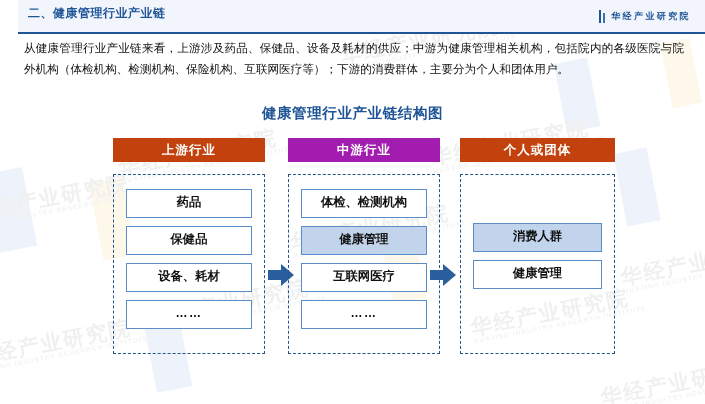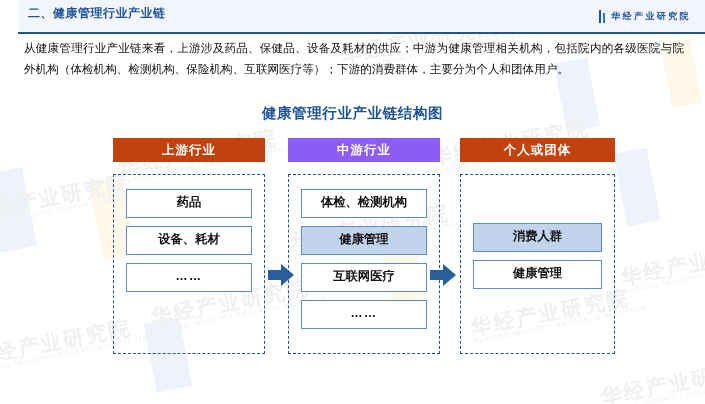--- a/index.html
+++ b/index.html
@@ -74,21 +74,21 @@
   .col{position:absolute;top:0;}
   .col-up{left:113px;width:152px;}
   .col-mid{left:288px;width:152px;}
   .col-down{left:460px;width:155px;}
 
   .col-head{
     height:24px;line-height:24px;text-align:center;
     background:#c2410c;color:#ffffff;
     font-size:12.5px;font-weight:700;letter-spacing:1px;
   }
-  .col-head-mid{background:#8b5cf6;}
+  .col-head-mid{background:#a21caf;}
   .col-body{
     margin-top:12px;height:180px;
     border:1.4px dashed #23568f;
     box-sizing:border-box;
     padding:14px 12px 0 12px;
   }
   .node{
     height:29px;line-height:25px;text-align:center;
     border:1.2px solid #5b8dc8;
     background:#ffffff;
@@ -184,20 +184,21 @@
 <div class="intro">从健康管理行业产业链来看，上游涉及药品、保健品、设备及耗材的供应；中游为健康管理相关机构，包括院内的各级医院与院外机构（体检机构、检测机构、保险机构、互联网医疗等）；下游的消费群体，主要分为个人和团体用户。</div>
 
 <div class="chart-title">健康管理行业产业链结构图</div>
 
 <div class="diagram">
 
   <div class="col col-up">
     <div class="col-head">上游行业</div>
     <div class="col-body">
       <div class="node">药品</div>
+      <div class="node">保健品</div>
       <div class="node">设备、耗材</div>
       <div class="node dots">……</div>
     </div>
   </div>
 
   <div class="arrow arrow-1">
     <svg width="26" height="26" viewBox="0 0 26 26" aria-hidden="true">
       <polygon points="0,8 13,8 13,2 26,13 13,24 13,18 0,18" fill="#2a5f9e"></polygon>
     </svg>
   </div>

